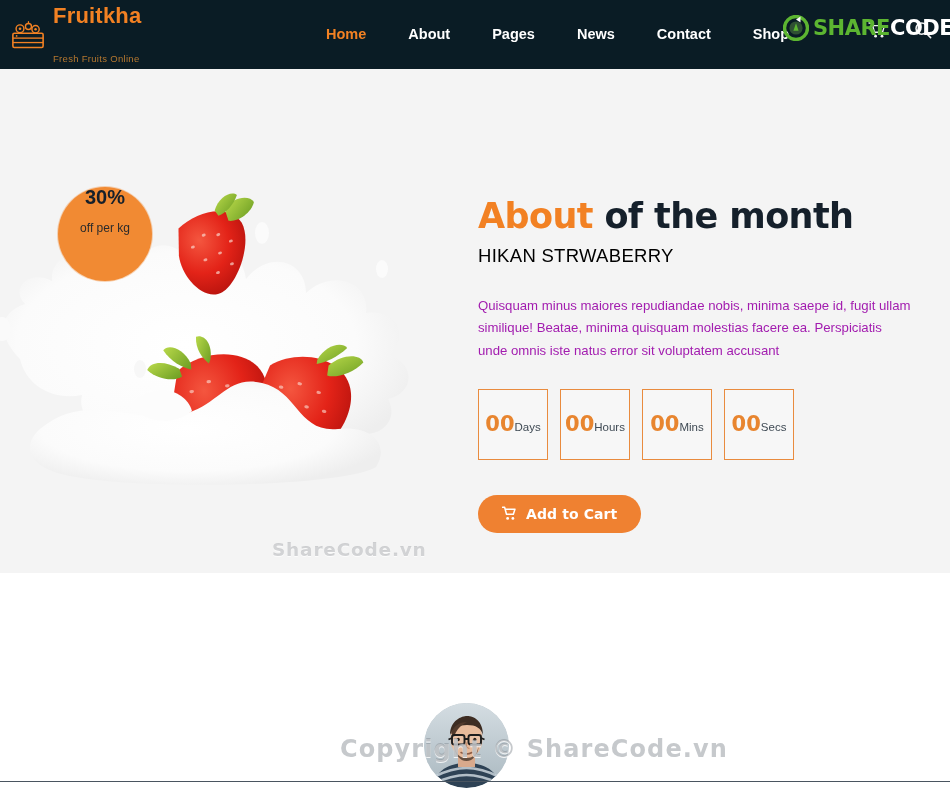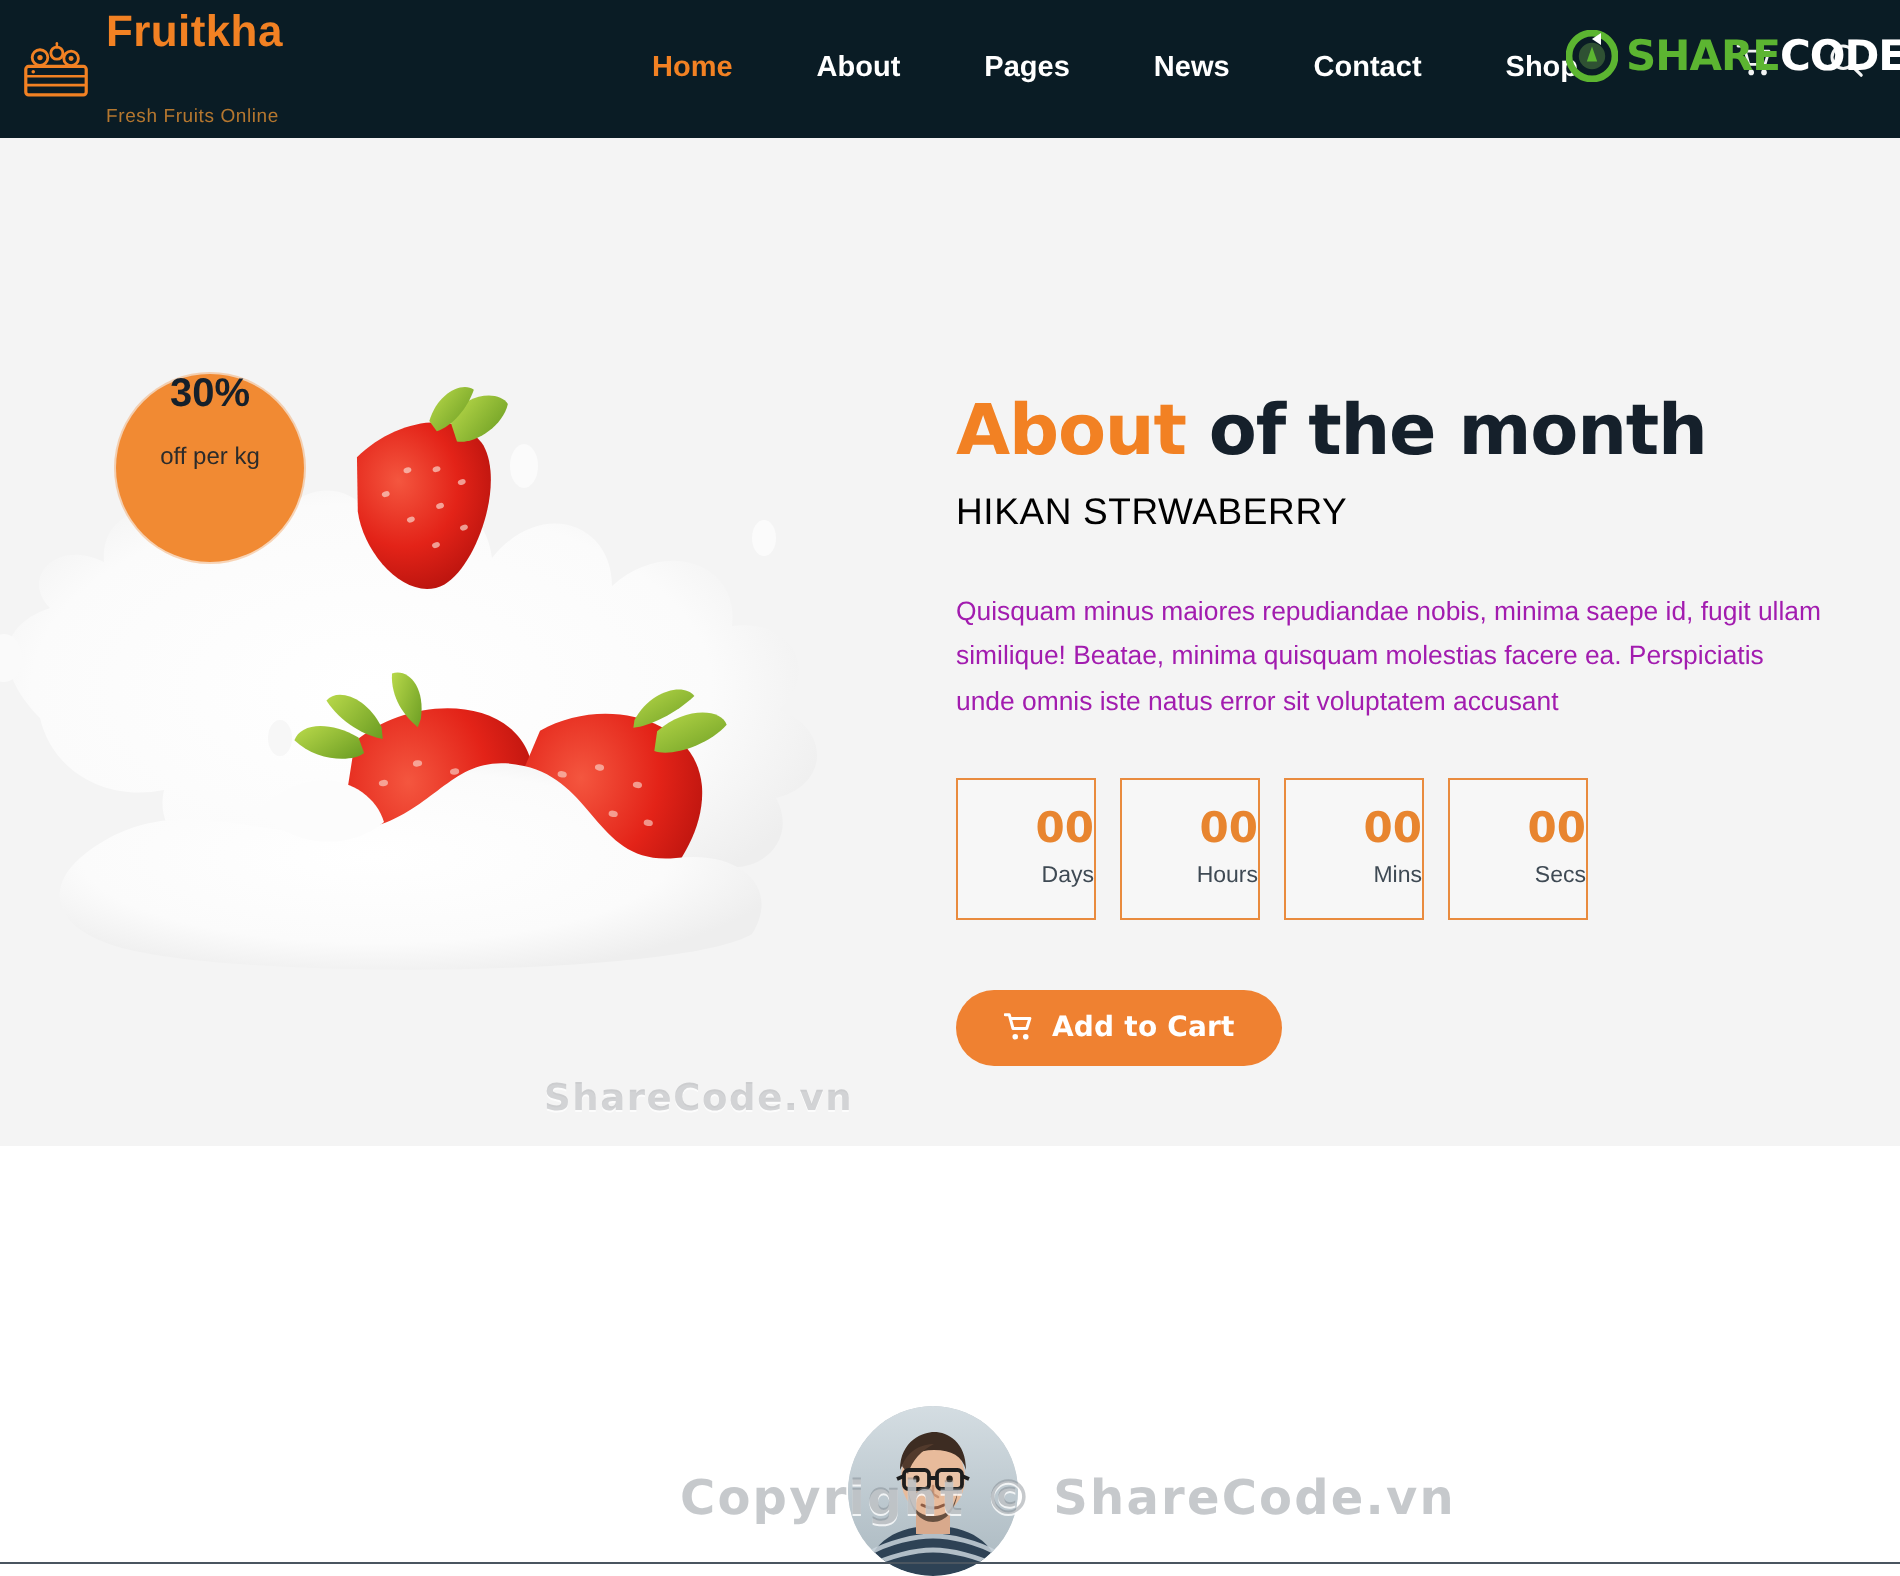--- a/index.html
+++ b/index.html
@@ -190,22 +190,21 @@
     margin-top: 26px;
     display: flex;
     gap: 12px;
   }
   .cd-box {
     width: 70px;
     height: 71px;
     border: 1.5px solid #e98b3e;
     background: #f7f7f7;
     display: flex;
-    flex-direction: column;
-    align-items: flex-end;
+    align-items: center;
     justify-content: center;
   }
   .cd-value {
     font-size: 21px;
     font-weight: bold;
     color: #e8852f;
     line-height: 1;
     font-family: "DejaVu Sans", sans-serif;
   }
   .cd-label {

